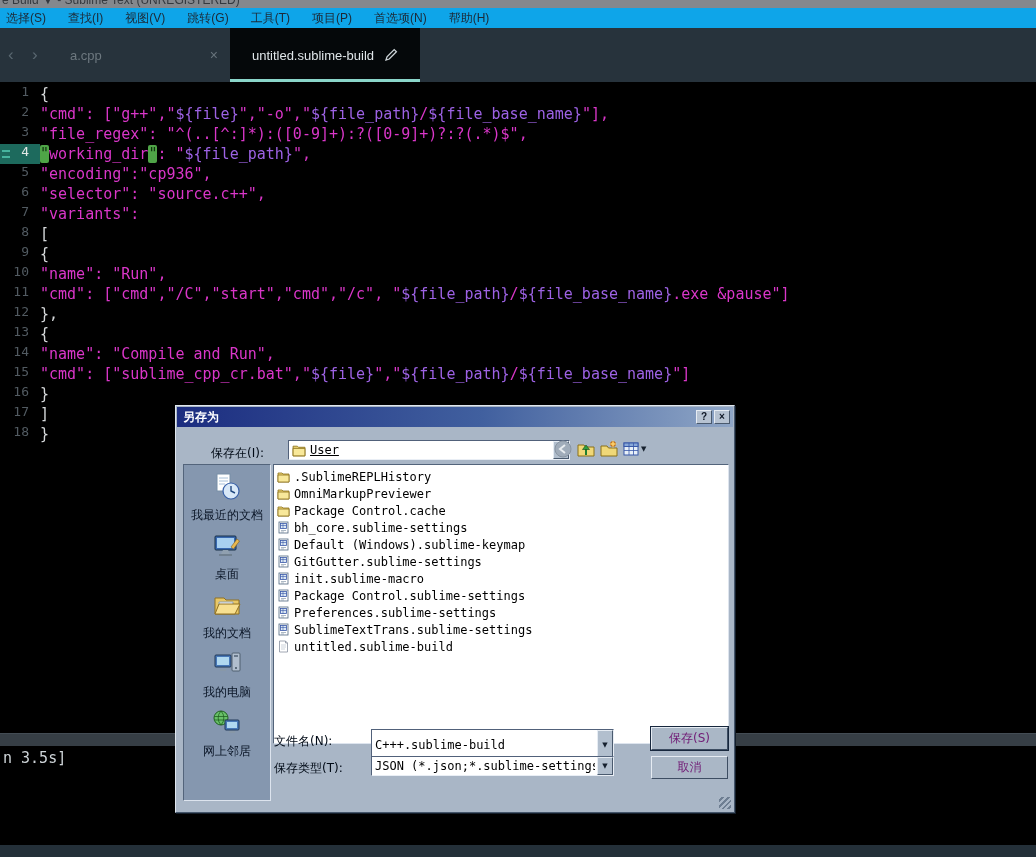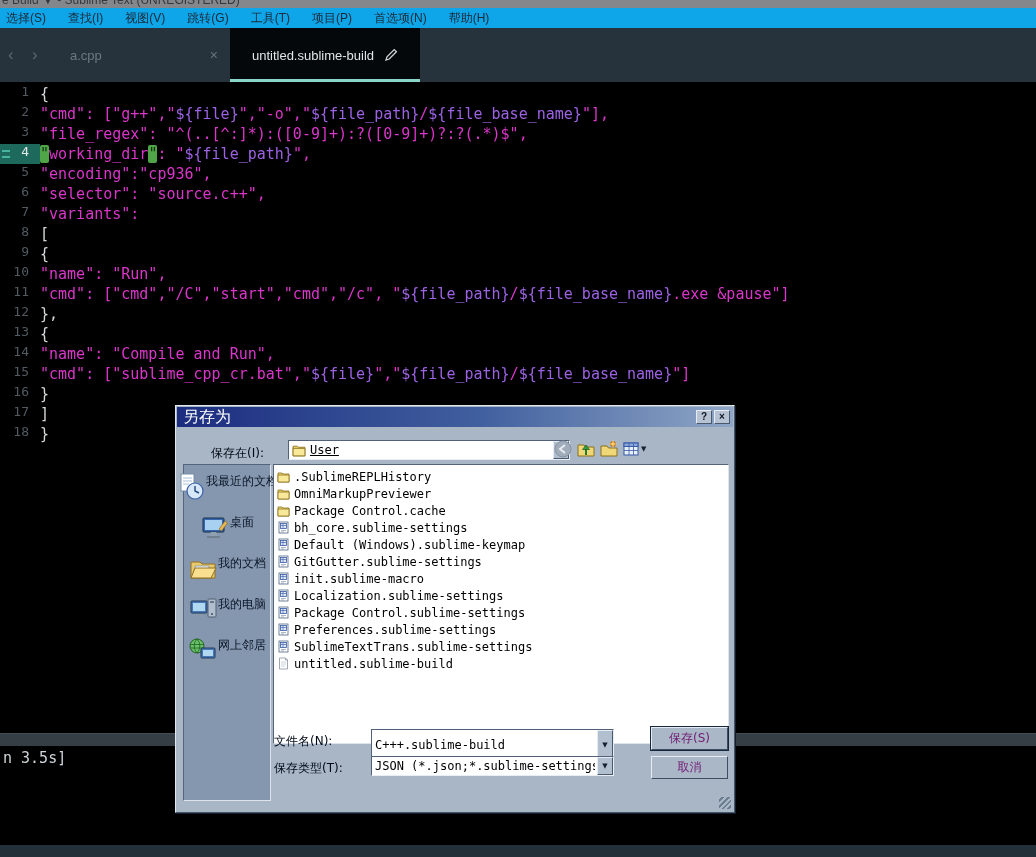--- a/index.html
+++ b/index.html
@@ -33,33 +33,33 @@
   .c.punct{color:#d6d9db;}
   .qh{background:#4fa547;color:#11330f;border-radius:2px;}
 
   .divider{position:absolute;left:0;top:733px;width:100%;height:13px;background:#363e45;border-top:1px solid #434c54;}
   .output{position:absolute;left:3px;top:749px;font:15px "DejaVu Sans Mono",monospace;color:#ced4d8;}
   .statusbar{position:absolute;left:0;top:845px;width:100%;height:12px;background:#243039;}
 
   
   .dialog{position:absolute;left:175px;top:405px;width:560px;height:408px;background:#a9b6c6;border:1px solid;border-color:#e0e7ef #45566b #45566b #e0e7ef;box-shadow:1px 1px 0 #141e2a;font-family:"DejaVu Sans","Liberation Sans",sans-serif;}
   .dtitle{position:absolute;left:1px;top:1px;right:1px;height:20px;background:linear-gradient(90deg,#1c2d80,#41609f 55%,#8fa6c6);display:flex;align-items:center;padding:0 3px 0 6px;}
-  .dtitle .t{color:#fff;font-size:16px;font-weight:normal;flex:1;}
+  .dtitle .t{color:#fff;font-size:12px;font-weight:bold;flex:1;}
   .tbtn{width:16px;height:14px;background:#b7c3d2;border:1px solid;border-color:#e6ecf3 #4a5a6e #4a5a6e #e6ecf3;font-size:10px;font-weight:bold;color:#0e1624;display:flex;align-items:center;justify-content:center;margin-left:2px;line-height:1;font-family:"Liberation Sans",sans-serif;}
   .lbl12{position:absolute;font-size:12px;color:#000a16;white-space:nowrap;}
   .combo{position:absolute;background:#fff;border:1px solid;border-color:#51617a #e9eef5 #e9eef5 #51617a;display:flex;align-items:center;overflow:hidden;}
   .combo .cico{margin-left:3px;flex:none;display:flex;}
   .combo .cval{font:12px "DejaVu Sans Mono",monospace;color:#000;margin-left:4px;flex:1;white-space:nowrap;overflow:hidden;}
   .darr{width:16px;height:100%;background:#b2bfce;border:1px solid;border-color:#e6ecf3 #4a5a6e #4a5a6e #e6ecf3;display:flex;align-items:center;justify-content:center;font-size:7px;color:#16202e;flex:none;margin-left:2px;}
   .savein-label{left:35px;top:39px;}
   .savein-combo{left:112px;top:34px;width:282px;height:20px;text-decoration:underline;}
   .dtoolbar{position:absolute;left:378px;top:34px;display:flex;align-items:center;gap:5px;}
   .ticon{display:flex;align-items:center;}
   .places{position:absolute;left:7px;top:58px;width:88px;height:337px;background:#8597af;border:1px solid;border-color:#53647b #dde4ee #dde4ee #53647b;display:flex;flex-direction:column;align-items:center;padding-top:7px;}
-  .place{display:flex;flex-direction:row;margin-bottom:7px;}
+  .place{display:flex;flex-direction:column;align-items:center;margin-bottom:7px;}
   .place .pl{font-size:12px;color:#0a1526;margin-top:1px;white-space:nowrap;}
   .filelist{position:absolute;left:97px;top:58px;width:456px;height:280px;background:#fff;border:1px solid;border-color:#53647b #dde4ee #dde4ee #53647b;padding:3px 0 0 3px;overflow:hidden;}
   .fitem{display:flex;align-items:center;height:17px;gap:4px;}
   .fname{font:12px "DejaVu Sans Mono",monospace;color:#000;white-space:nowrap;}
   .fn-label{left:98px;top:327px;}
   .fn-combo{left:195px;top:323px;width:243px;height:32px;}
   .ft-label{left:98px;top:354px;}
   .ft-combo{left:195px;top:350px;width:243px;height:20px;}
   .btn{position:absolute;width:77px;height:23px;background:#aab7c6;border:1px solid;border-color:#e6ecf3 #3d4d62 #3d4d62 #e6ecf3;font-size:12px;color:#701a75;display:flex;align-items:center;justify-content:center;}
   .save-btn{left:475px;top:321px;outline:1px solid #17273d;}
@@ -358,31 +358,20 @@
         </div>
         <div class="fitem">
           <span style="display: flex;">
             <svg width="13" height="13" viewBox="0 0 13 13">
               <rect x="2" y="1" width="9" height="11" fill="#fff" stroke="#506880" stroke-width="0.8"></rect>
               <rect x="3.5" y="2.5" width="6" height="5" fill="#dce8f4" stroke="#3858a8" stroke-width="0.8"></rect>
               <path d="M3.5 4.5h6M6 2.5v5" stroke="#3858a8" stroke-width="0.6"></path>
               <path d="M4 9.5h5M4 11h3" stroke="#8899aa" stroke-width="0.7"></path>
             </svg>
           </span>
-          <span class="fname">Localization.sublime-settings</span>
-        </div>
-        <div class="fitem">
-          <span style="display: flex;">
-            <svg width="13" height="13" viewBox="0 0 13 13">
-              <rect x="2" y="1" width="9" height="11" fill="#fff" stroke="#506880" stroke-width="0.8"></rect>
-              <rect x="3.5" y="2.5" width="6" height="5" fill="#dce8f4" stroke="#3858a8" stroke-width="0.8"></rect>
-              <path d="M3.5 4.5h6M6 2.5v5" stroke="#3858a8" stroke-width="0.6"></path>
-              <path d="M4 9.5h5M4 11h3" stroke="#8899aa" stroke-width="0.7"></path>
-            </svg>
-          </span>
           <span class="fname">Package Control.sublime-settings</span>
         </div>
         <div class="fitem">
           <span style="display: flex;">
             <svg width="13" height="13" viewBox="0 0 13 13">
               <rect x="2" y="1" width="9" height="11" fill="#fff" stroke="#506880" stroke-width="0.8"></rect>
               <rect x="3.5" y="2.5" width="6" height="5" fill="#dce8f4" stroke="#3858a8" stroke-width="0.8"></rect>
               <path d="M3.5 4.5h6M6 2.5v5" stroke="#3858a8" stroke-width="0.6"></path>
               <path d="M4 9.5h5M4 11h3" stroke="#8899aa" stroke-width="0.7"></path>
             </svg>

